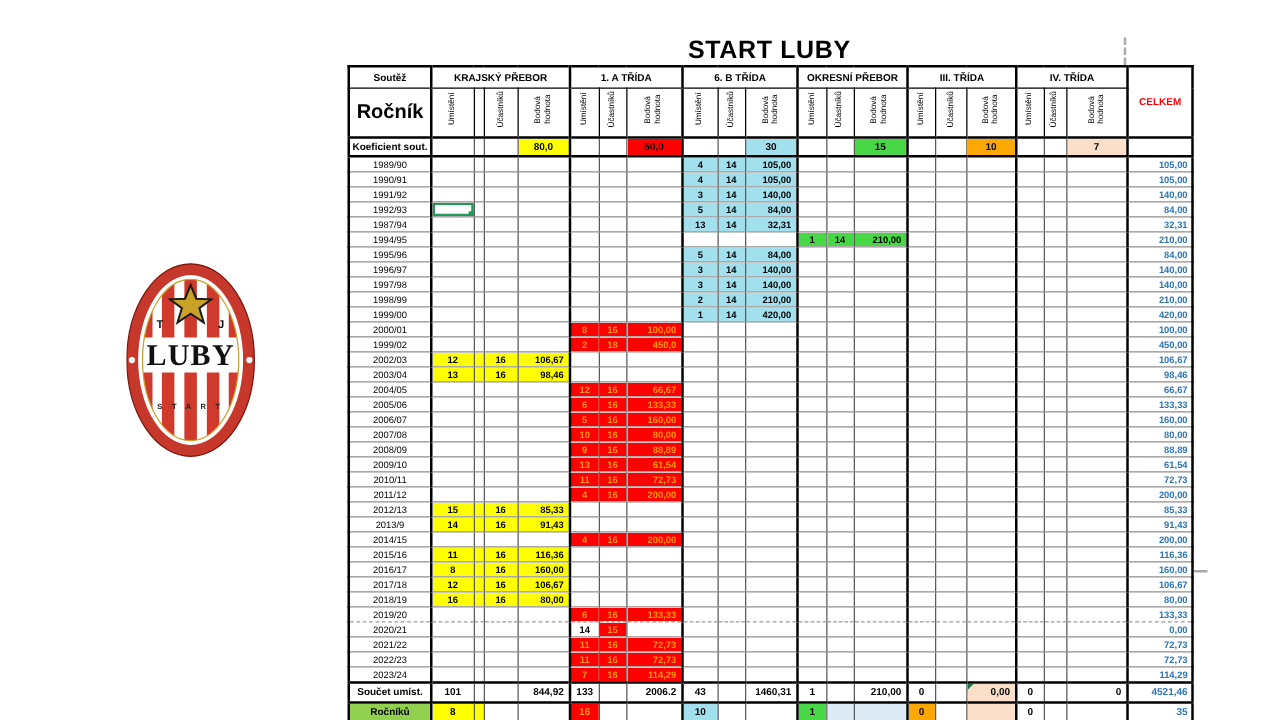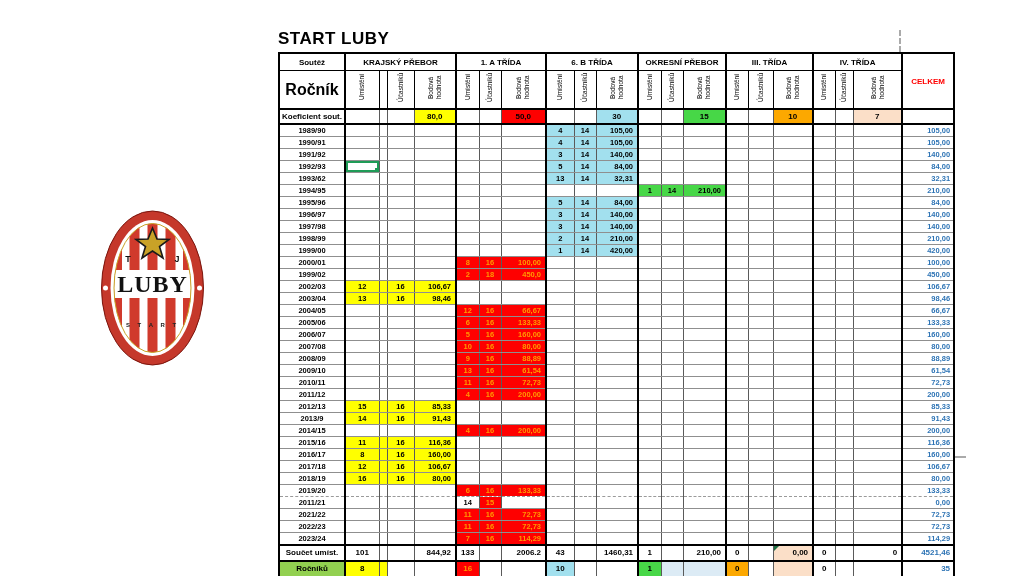--- a/index.html
+++ b/index.html
@@ -1,33 +1,33 @@
 <!DOCTYPE html>
 <html><head>
 <meta charset="utf-8">
 <style>
   html,body{margin:0;padding:0;background:#fff;}
   .page{position:relative;width:1024px;height:576px;background:#ffffff;overflow:hidden;
         font-family:"Liberation Sans",sans-serif;}
-  .title{position:absolute;left:278px;top:29px;width:675px;text-align:left;
-         font-size:17px;font-weight:700;color:#000;letter-spacing:.5px;}
+  .title{position:absolute;left:278px;top:29px;width:675px;text-align:center;
+         font-size:20px;font-weight:700;color:#000;letter-spacing:.5px;}
   table.sheet{position:absolute;left:278px;top:52px;width:675px;border-collapse:collapse;
         table-layout:fixed;border:2px solid #000;background:#fff;}
   .sheet td,.sheet th{padding:0;overflow:hidden;white-space:nowrap;}
   .sheet th{border:1px solid #000;font-weight:700;background:#fff;}
   tr.hd1 th{height:16px;font-size:8px;}
   tr.hd2 th{height:35px;vertical-align:middle;text-align:center;}
   .vert{writing-mode:vertical-rl;transform:rotate(180deg);display:inline-block;
         font-size:6.5px;font-weight:400;line-height:1.2;max-height:33px;white-space:normal;}
   .ckh{font-size:10px;color:#FF0000;}
   .sheet td{border-right:1px solid #5a5a5a;border-bottom:1px solid #8f8f8f;
         font-size:7.5px;font-weight:700;text-align:center;height:11px;line-height:10px;color:#000;}
   td.lbl,th.corner{border-right:2px solid #000 !important;}
   .bL{border-left:2px solid #000 !important;}
-  td.yr{font-weight:700;font-size:7.5px;}
+  td.yr{font-weight:400;font-size:7.5px;}
   tr.koef td{height:13px;border-top:2px solid #000;border-bottom:2px solid #000;font-size:8px;}
   td.b{text-align:right;padding-right:4px;}
   td.ctr{text-align:center;padding-right:0;}
   td.ck{text-align:right;padding-right:3px;}
   tr.sum td{height:14px;border-bottom:2px solid #000;font-size:8px;}
   tr.sTop td{border-top:2px solid #000;}
   tr.dashRow td{border-bottom:1px dashed #9a9a9a;}
   td.sel{box-shadow:inset 0 0 0 2px #1f9b57;position:relative;}
   td.sel::after{content:"";position:absolute;right:0;bottom:0;width:4px;height:4px;background:#1f9b57;}
   td.tri{position:relative;}
@@ -240,21 +240,21 @@
           <td class="b"></td>
           <td class="bL"></td>
           <td></td>
           <td class="b"></td>
           <td class="bL"></td>
           <td></td>
           <td class="b"></td>
           <td class="ck bL" style="color: rgb(46, 116, 181);">84,00</td>
         </tr>
         <tr>
-          <td class="lbl yr">1993/62</td>
+          <td class="lbl yr">1987/94</td>
           <td class="bL"></td>
           <td></td>
           <td></td>
           <td class="b"></td>
           <td class="bL"></td>
           <td></td>
           <td class="b"></td>
           <td class="bL" style="background: rgb(162, 224, 238); color: rgb(0, 0, 0);">13</td>
           <td style="background: rgb(162, 224, 238); color: rgb(0, 0, 0);">14</td>
           <td class="b" style="background: rgb(162, 224, 238); color: rgb(0, 0, 0);">32,31</td>
@@ -861,21 +861,21 @@
           <td class="b"></td>
           <td class="bL"></td>
           <td></td>
           <td class="b"></td>
           <td class="bL"></td>
           <td></td>
           <td class="b"></td>
           <td class="ck bL" style="color: rgb(46, 116, 181);">133,33</td>
         </tr>
         <tr>
-          <td class="lbl yr">2011/21</td>
+          <td class="lbl yr">2020/21</td>
           <td class="bL"></td>
           <td></td>
           <td></td>
           <td class="b"></td>
           <td class="bL" style="background: rgb(255, 255, 255); color: rgb(0, 0, 0);">14</td>
           <td style="background: rgb(254, 0, 0); color: rgb(255, 153, 0);">15</td>
           <td class="b"></td>
           <td class="bL"></td>
           <td></td>
           <td class="b"></td>

